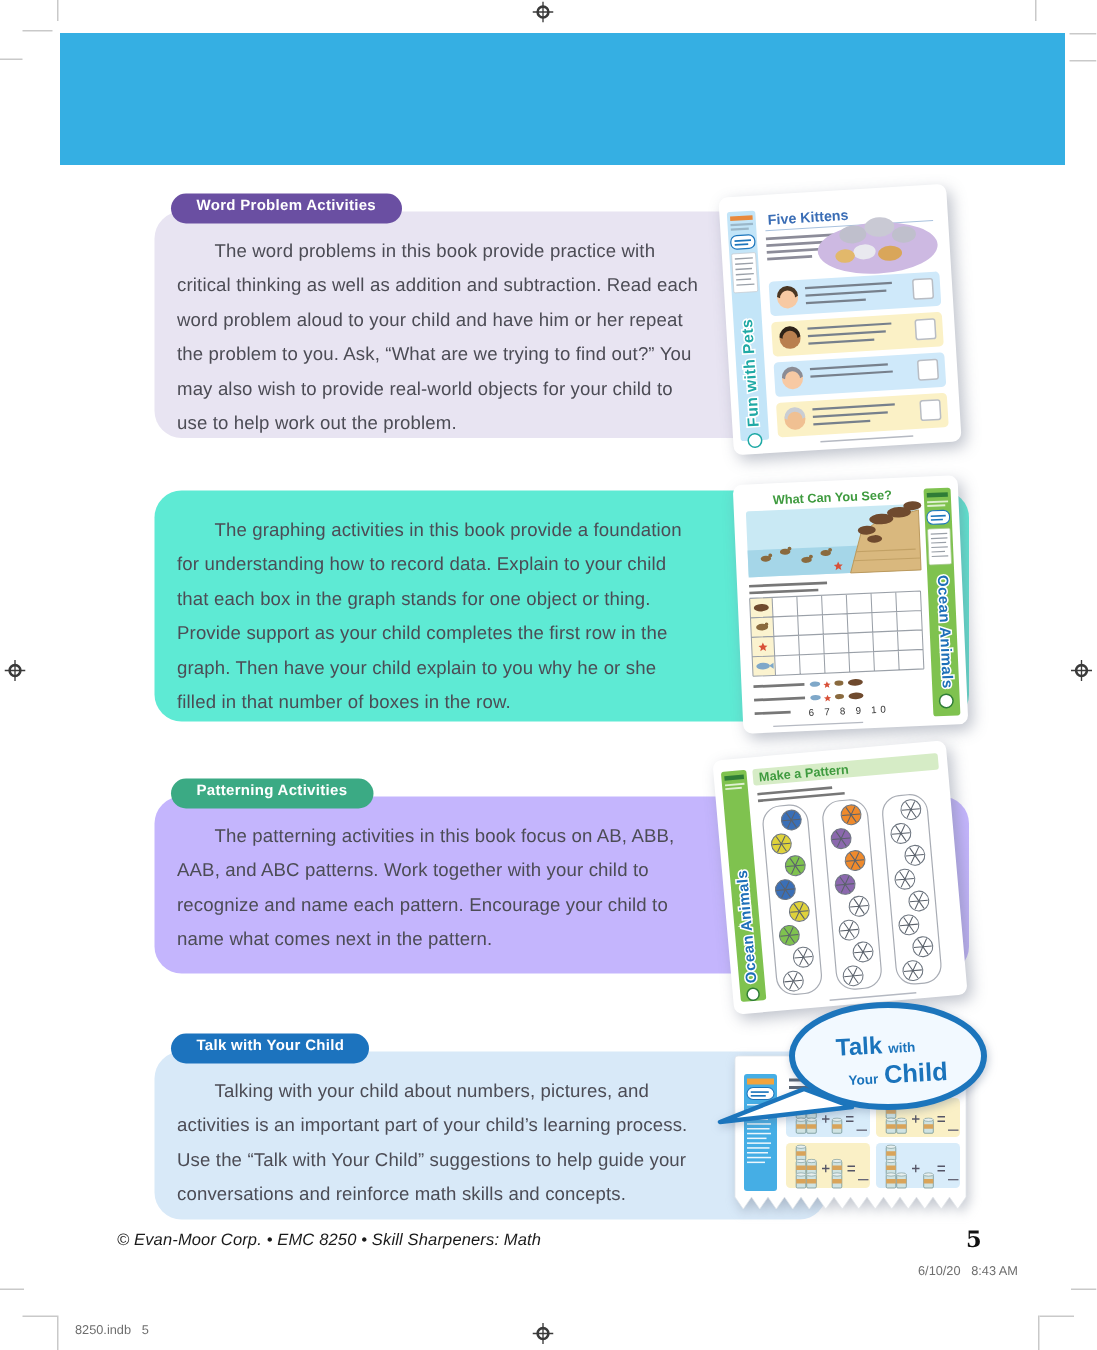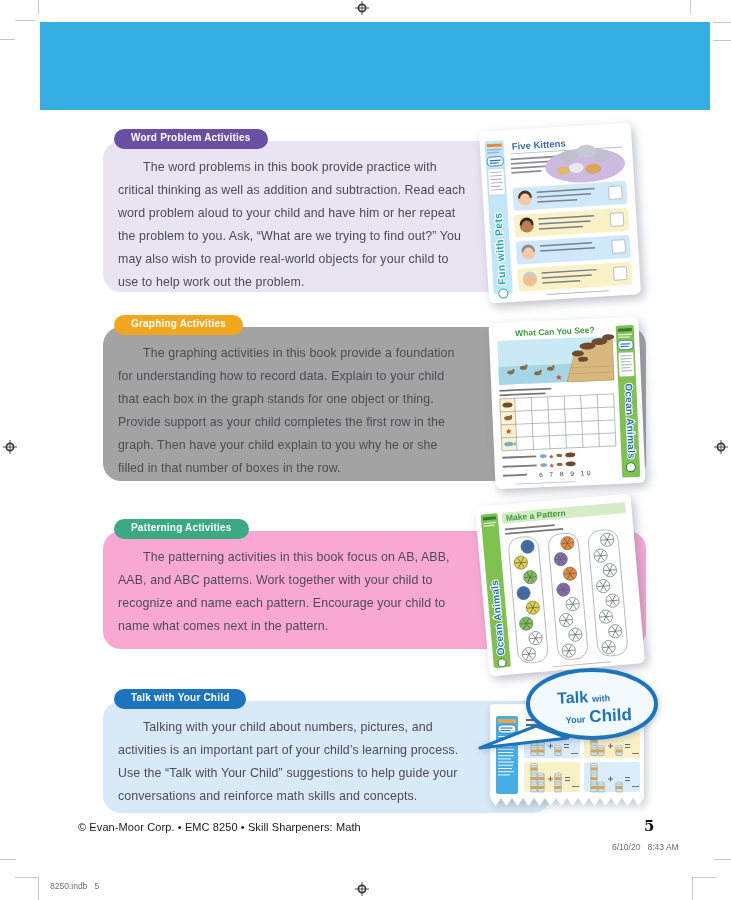--- a/index.html
+++ b/index.html
@@ -22,21 +22,21 @@
          box-shadow:3px 4px 10px rgba(110,120,140,.45);}
   .thumb svg{display:block;}
   .t1{left:484px;top:127px;width:152px;height:172px;transform:rotate(-3.5deg);}
   .t2{left:492px;top:320px;width:150px;height:166px;transform:rotate(-2.5deg);}
   .t3{left:482px;top:500px;width:156px;height:170px;transform:rotate(-5deg);}
   .t4{left:488px;top:702px;width:158px;height:112px;background:none;border-radius:0;box-shadow:none;}
   .t4 svg{filter:drop-shadow(2px 3px 4px rgba(110,120,140,.4));}
   .bubble{position:absolute;left:470px;top:664px;width:192px;height:92px;z-index:6;}
   .bubble svg{filter:drop-shadow(1px 2px 3px rgba(90,110,140,.35));}
   
-  .footer-left{position:absolute;left:78px;top:821px;font-size:11px;color:#1a1a1a;letter-spacing:.1px;}
+  .footer-left{position:absolute;left:78px;top:821px;font-size:11px;color:#1a1a1a;letter-spacing:.1px;font-style:italic;}
   .page-number{position:absolute;left:644px;top:817px;font-family:"DejaVu Serif",serif;font-weight:bold;font-size:15px;color:#111;}
   .slug{position:absolute;font-size:8.5px;color:#6e6e6e;white-space:pre;}
   .slug-left{left:50px;top:881px;}
   .slug-right{left:612px;top:842px;}
 </style>
 </head>
 <body>
 
 <div class="sheet">
 
@@ -82,27 +82,26 @@
       </svg>
   </div>
 
   <div class="band" style="background:#35afe3;"></div>
 
   <div class="pill" style="top:129px;background:#6a4fa2;">Word Problem Activities</div>
   <div class="panel" style="top:141px;width:442px;height:151px;background:#e8e4f2;">
     <p>The word problems in this book provide practice with critical thinking as well as addition and subtraction. Read each word problem aloud to your child and have him or her repeat the problem to you. Ask, “What are we trying to find out?” You may also wish to provide real-world objects for your child to use to help work out the problem.</p>
   </div>
 
-  <div class="pill" style="top:315px;background:#f2a71f;">Graphing Activities</div>
-  <div class="panel" style="top:327px;width:543px;height:154px;background:#a3a3a3;">
+  <div class="panel" style="top:327px;width:543px;height:154px;background:#5eead4;">
     <p>The graphing activities in this book provide a foundation for understanding how to record data. Explain to your child that each box in the graph stands for one object or thing. Provide support as your child completes the first row in the graph. Then have your child explain to you why he or she filled in that number of boxes in the row.</p>
   </div>
 
   <div class="pill" style="top:519px;background:#3baa84;">Patterning Activities</div>
-  <div class="panel" style="top:531px;width:543px;height:118px;background:#f9a8d4;">
+  <div class="panel" style="top:531px;width:543px;height:118px;background:#c4b5fd;">
     <p>The patterning activities in this book focus on AB, ABB, AAB, and ABC patterns. Work together with your child to recognize and name each pattern. Encourage your child to name what comes next in the pattern.</p>
   </div>
 
   <div class="pill" style="top:689px;background:#1c73be;">Talk with Your Child</div>
   <div class="panel" style="top:701px;width:448px;height:112px;background:#d8e9f8;">
     <p>Talking with your child about numbers, pictures, and activities is an important part of your child’s learning process. Use the “Talk with Your Child” suggestions to help guide your conversations and reinforce math skills and concepts.</p>
   </div>
 
   <div class="thumb t1">
     <svg width="152" height="172" viewBox="0 0 152 172">

